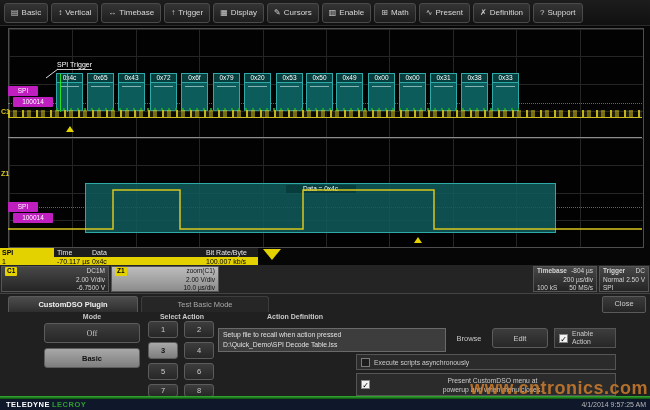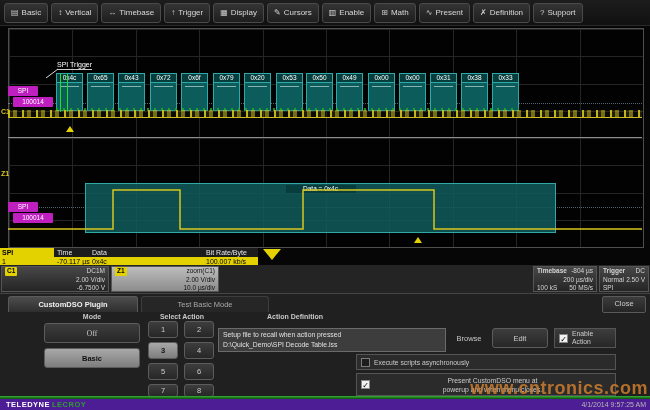--- a/index.html
+++ b/index.html
@@ -60,21 +60,21 @@
   .pathbox{position:absolute;left:218px;top:34px;width:228px;height:24px;background:#3d3d3d;border:1px solid #6a6a6a;box-sizing:border-box;
            font-size:6.8px;line-height:10px;color:#e0e0e0;padding:1px 4px;cursor:text;}
   .flatbtn{position:absolute;font-size:7.5px;color:#c8c8c8;text-align:center;cursor:pointer;}
   .chkrow{position:absolute;box-sizing:border-box;background:#2b2b2b;border:1px solid #555;display:flex;align-items:center;gap:4px;
           font-size:6.8px;color:#ccc;padding:0 4px;cursor:pointer;}
   .cb{display:inline-block;width:9px;height:9px;box-sizing:border-box;text-align:center;font-size:8px;line-height:9px;flex:none;}
   .cb.light{background:#f2f2f2;border:1px solid #888;color:#000;font-weight:bold;}
   .cb.dark{background:#1d1d1d;border:1px solid #7a7a7a;color:#eee;}
   
   .greenline{position:absolute;left:0;top:396px;width:650px;height:3px;background:linear-gradient(180deg,#37b037,#0c4d0c);}
-  .footer{position:absolute;left:0;top:399px;width:650px;height:11px;background:#4c1d95;font-size:7.5px;line-height:11px;}
+  .footer{position:absolute;left:0;top:399px;width:650px;height:11px;background:#0f172a;font-size:7.5px;line-height:11px;}
   .brand1{position:absolute;left:6px;font-weight:bold;color:#fff;letter-spacing:.5px;}
   .brand2{position:absolute;left:52px;font-weight:bold;color:#2f9e2f;letter-spacing:.5px;}
   .stamp{position:absolute;right:4px;color:#b8b8b8;font-size:7px;}
   .watermark{position:absolute;right:2px;top:378px;font-size:18px;font-weight:bold;color:rgba(205,125,45,.85);letter-spacing:.5px;}
 </style>
 </head>
 <body>
 
 <div class="screen">
 

